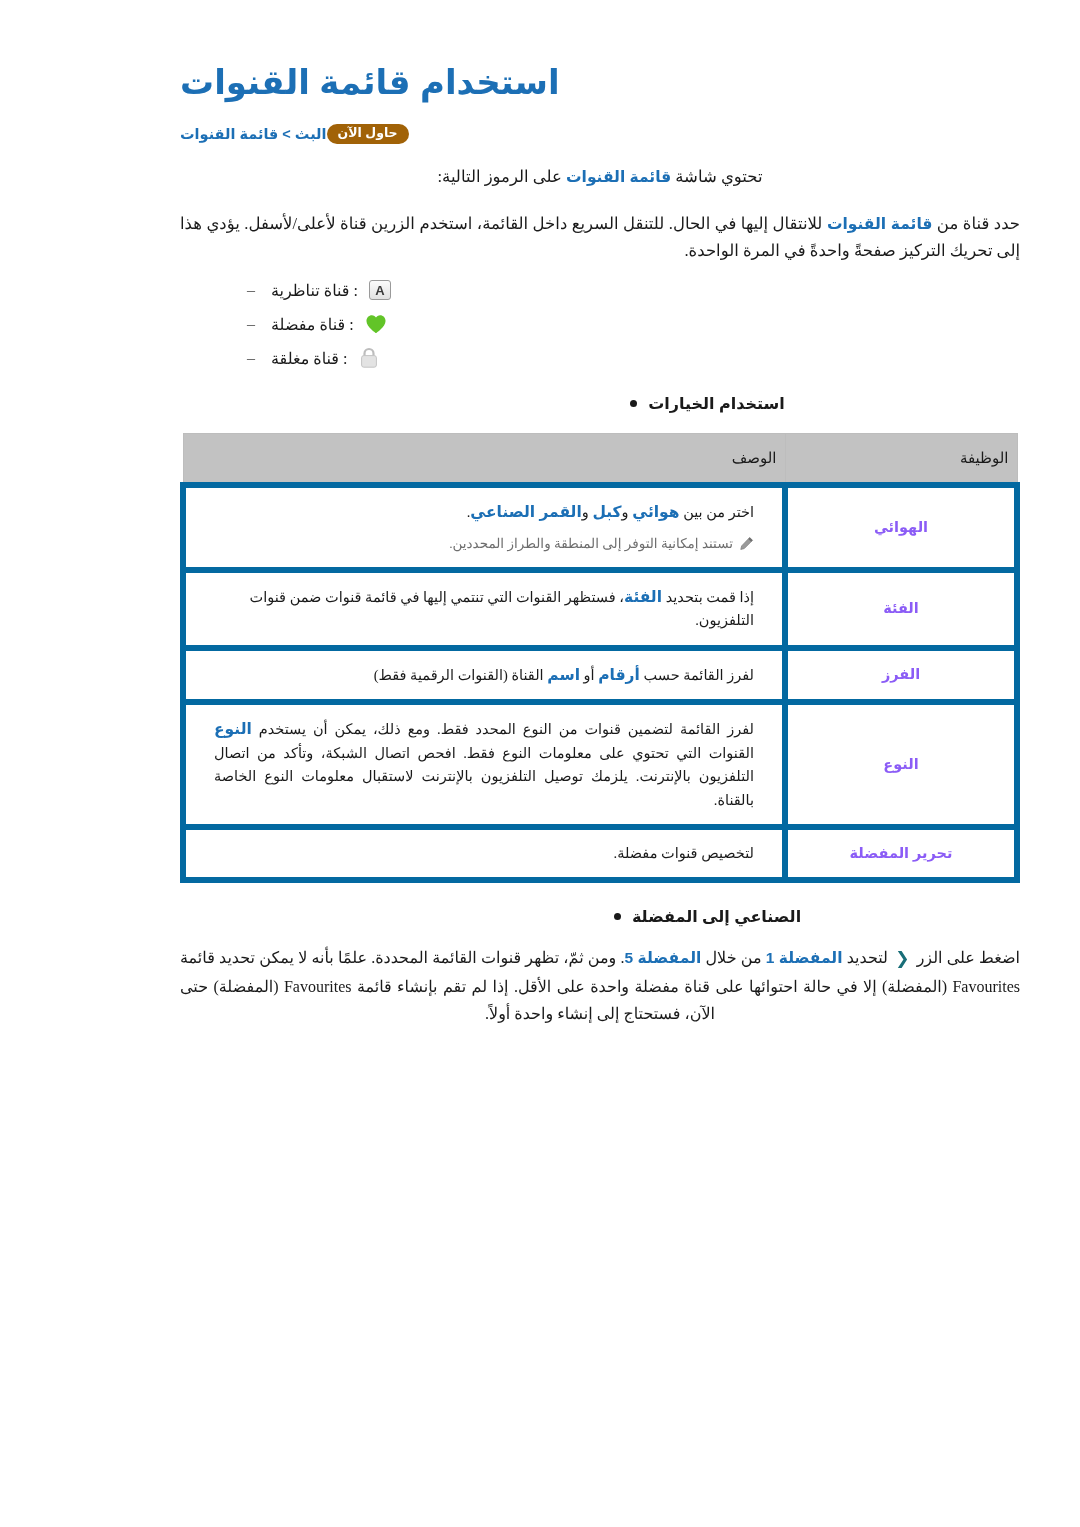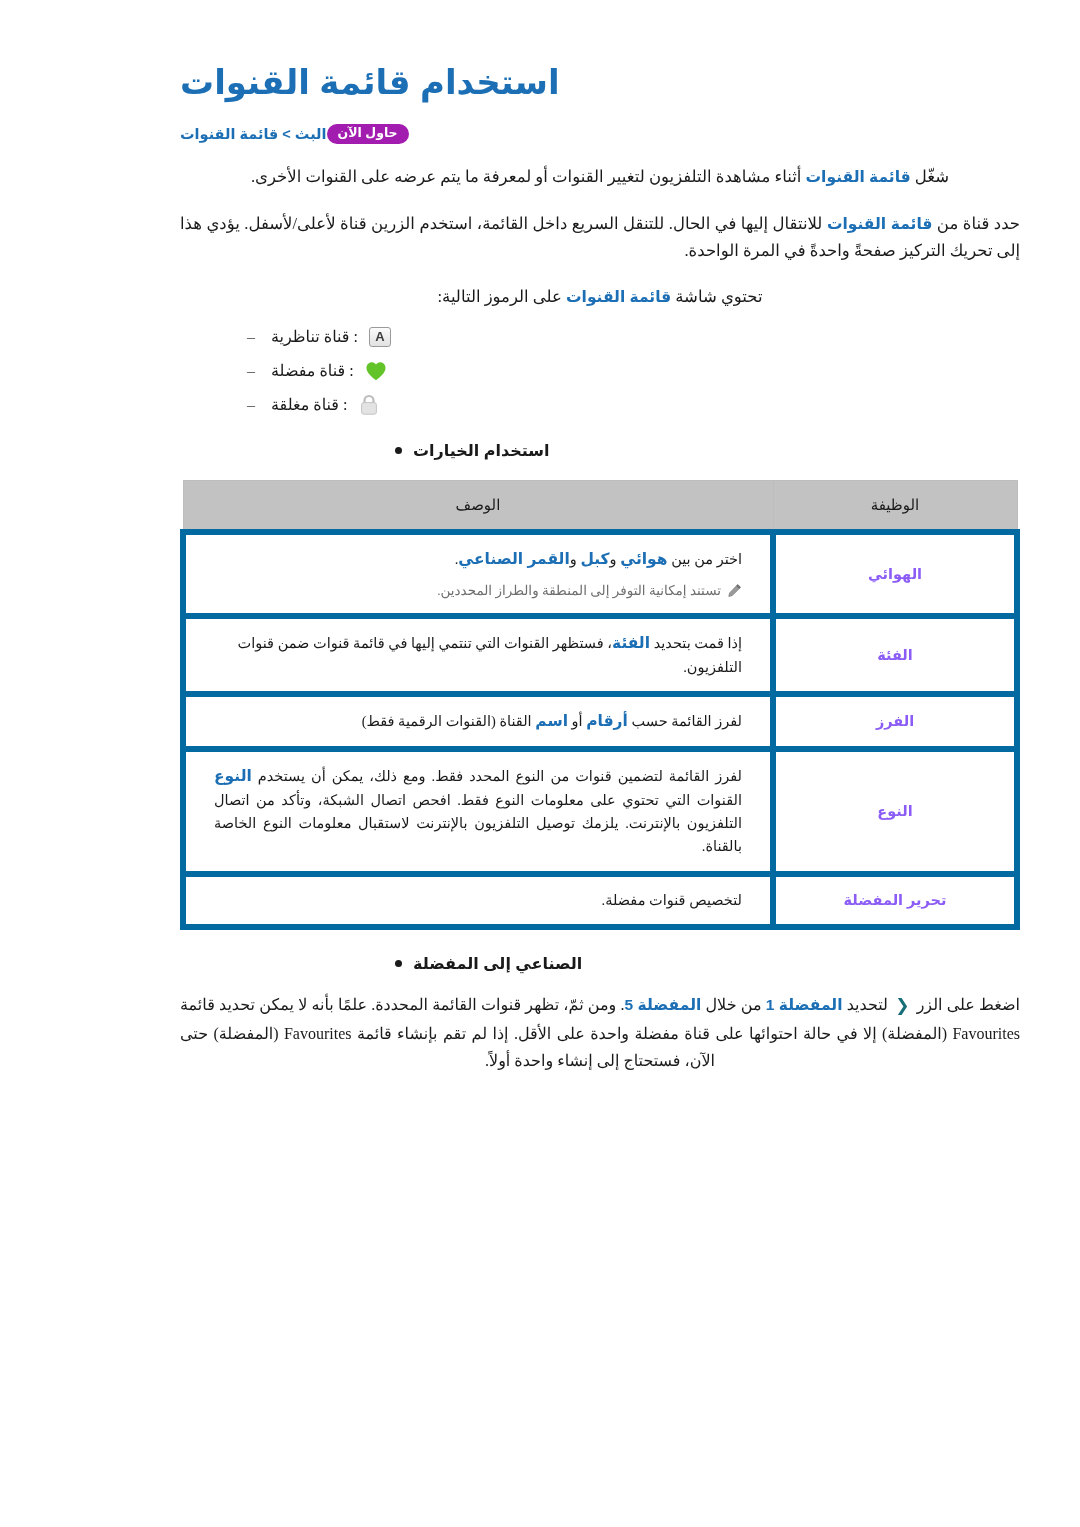--- a/index.html
+++ b/index.html
@@ -42,21 +42,21 @@
     text-align: left;
     font-family: "Liberation Sans", "DejaVu Sans", sans-serif;
     font-size: 14.5px;
     font-weight: bold;
     color: #1c6fb5;
     white-space: nowrap;
   }
   .breadcrumb-text { color: #1c6fb5; }
   .try-now {
     display: inline-block;
-    background: #a21caf;
+    background: #a16207;
     color: #ffffff;
     border-radius: 11px;
     padding: 2px 11px 3px 11px;
     font-size: 12.5px;
     font-weight: bold;
     line-height: 1.2;
     vertical-align: 2px;
     margin-right: 6px;
     font-family: "Liberation Sans", "DejaVu Sans", sans-serif;
   }
@@ -131,21 +131,21 @@
     justify-content: center;
     box-sizing: border-box;
   }
   .ic-heart svg { display: block; }
   .ic-lock svg { display: block; }
 
   
   .bullet-head {
     display: flex;
     flex-direction: row-reverse;
-    justify-content: flex-start;
+    justify-content: center;
     align-items: center;
     gap: 11px;
     margin: 24px 0 0 0;
     padding-left: 215px;
   }
   .bullet-head .dot {
     width: 7px; height: 7px;
     border-radius: 50%;
     background: #1a1a1a;
     flex: 0 0 auto;
@@ -174,22 +174,22 @@
     margin-top: 20px;
     font-size: 14px;
     table-layout: fixed;
   }
   table.opts th {
     background: #c2c2c2;
     border: 1px solid #bdbdbd;
     font-weight: normal;
     font-size: 15px;
     color: #1a1a1a;
-    padding: 9px 14px;
-    text-align: center;
+    padding: 9px 8px;
+    text-align: right;
     height: 30px;
   }
   table.opts th.col-func { width: 215px; }
   table.opts td {
     border: 6px solid #0369a1;
     padding: 12px 28px;
     vertical-align: middle;
     color: #1a1a1a;
     font-size: 14.5px;
     line-height: 1.6;
@@ -233,30 +233,27 @@
 <body>
 
 <div class="page">
 
   <h1 class="page-title">استخدام قائمة القنوات</h1>
 
   <div class="breadcrumb-line">
     <span class="try-now">حاول الآن</span><span class="breadcrumb-text">البث &gt; قائمة القنوات</span>
   </div>
 
+
   <p class="body center-last">
-    <span>شغّل </span><span class="lk">قائمة القنوات</span><span> أثناء مشاهدة التلفزيون لتغيير القنوات أو لمعرفة ما يتم عرضه على القنوات الأخرى.</span>
+    <span>تحتوي شاشة </span><span class="lk">قائمة القنوات</span><span> على الرموز التالية:</span>
   </p>
 
   <p class="body">
     <span>حدد قناة من </span><span class="lk">قائمة القنوات</span><span> للانتقال إليها في الحال. للتنقل السريع داخل القائمة، استخدم الزرين قناة لأعلى/لأسفل. يؤدي هذا إلى تحريك التركيز صفحةً واحدةً في المرة الواحدة.</span>
-  </p>
-
-  <p class="body center-last">
-    <span>تحتوي شاشة </span><span class="lk">قائمة القنوات</span><span> على الرموز التالية:</span>
   </p>
 
   <ul class="legend">
     <li>
       <span class="dash">–</span>
       <span class="ltext">: قناة تناظرية</span>
       <span class="lic">
         <span class="ic-analog">A</span>
       </span>
     </li>

